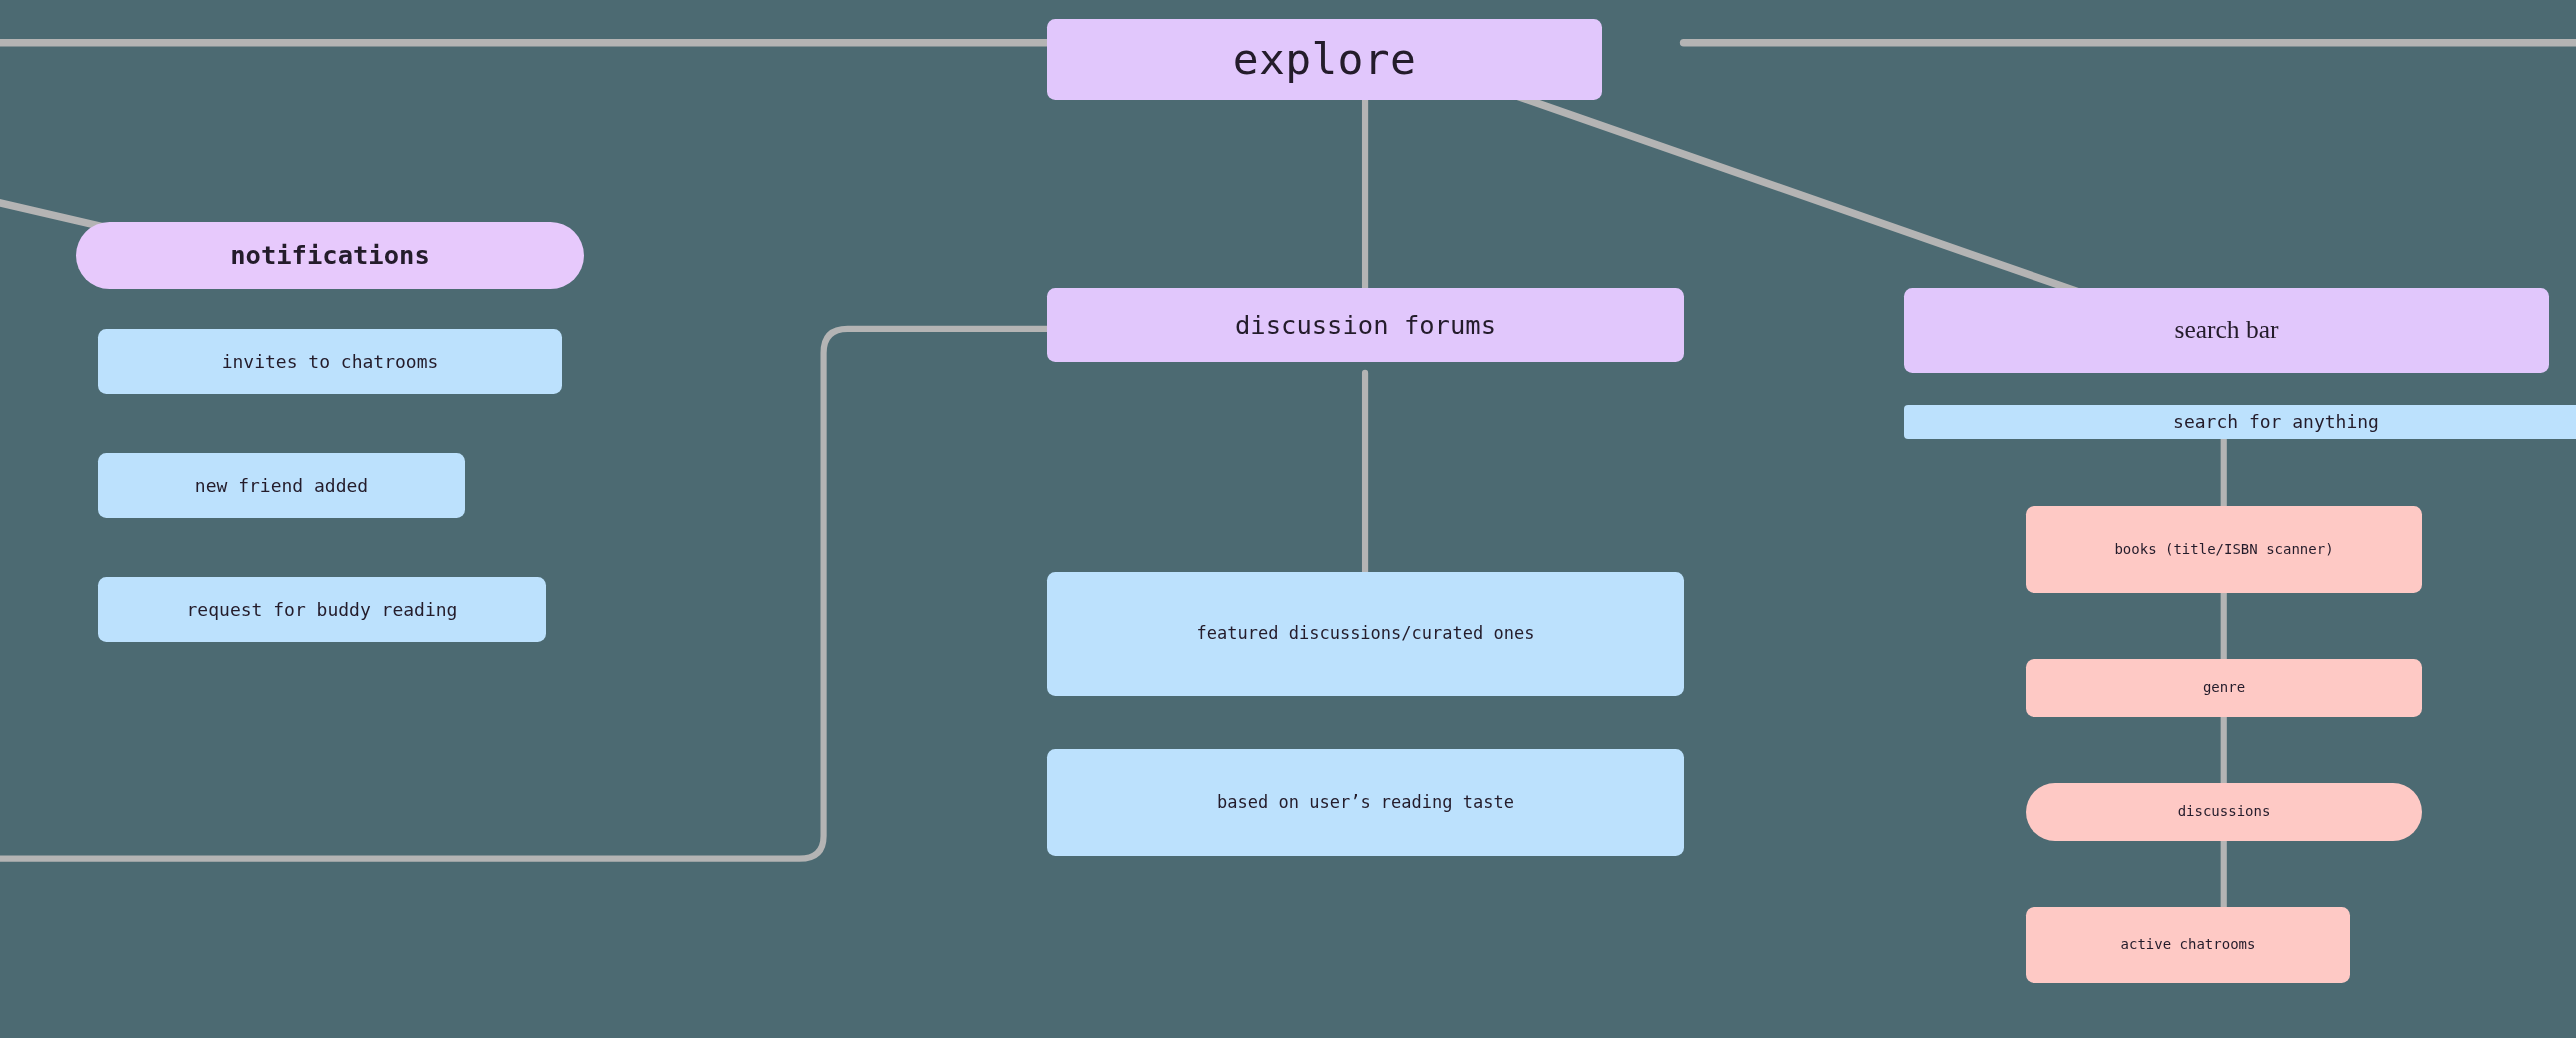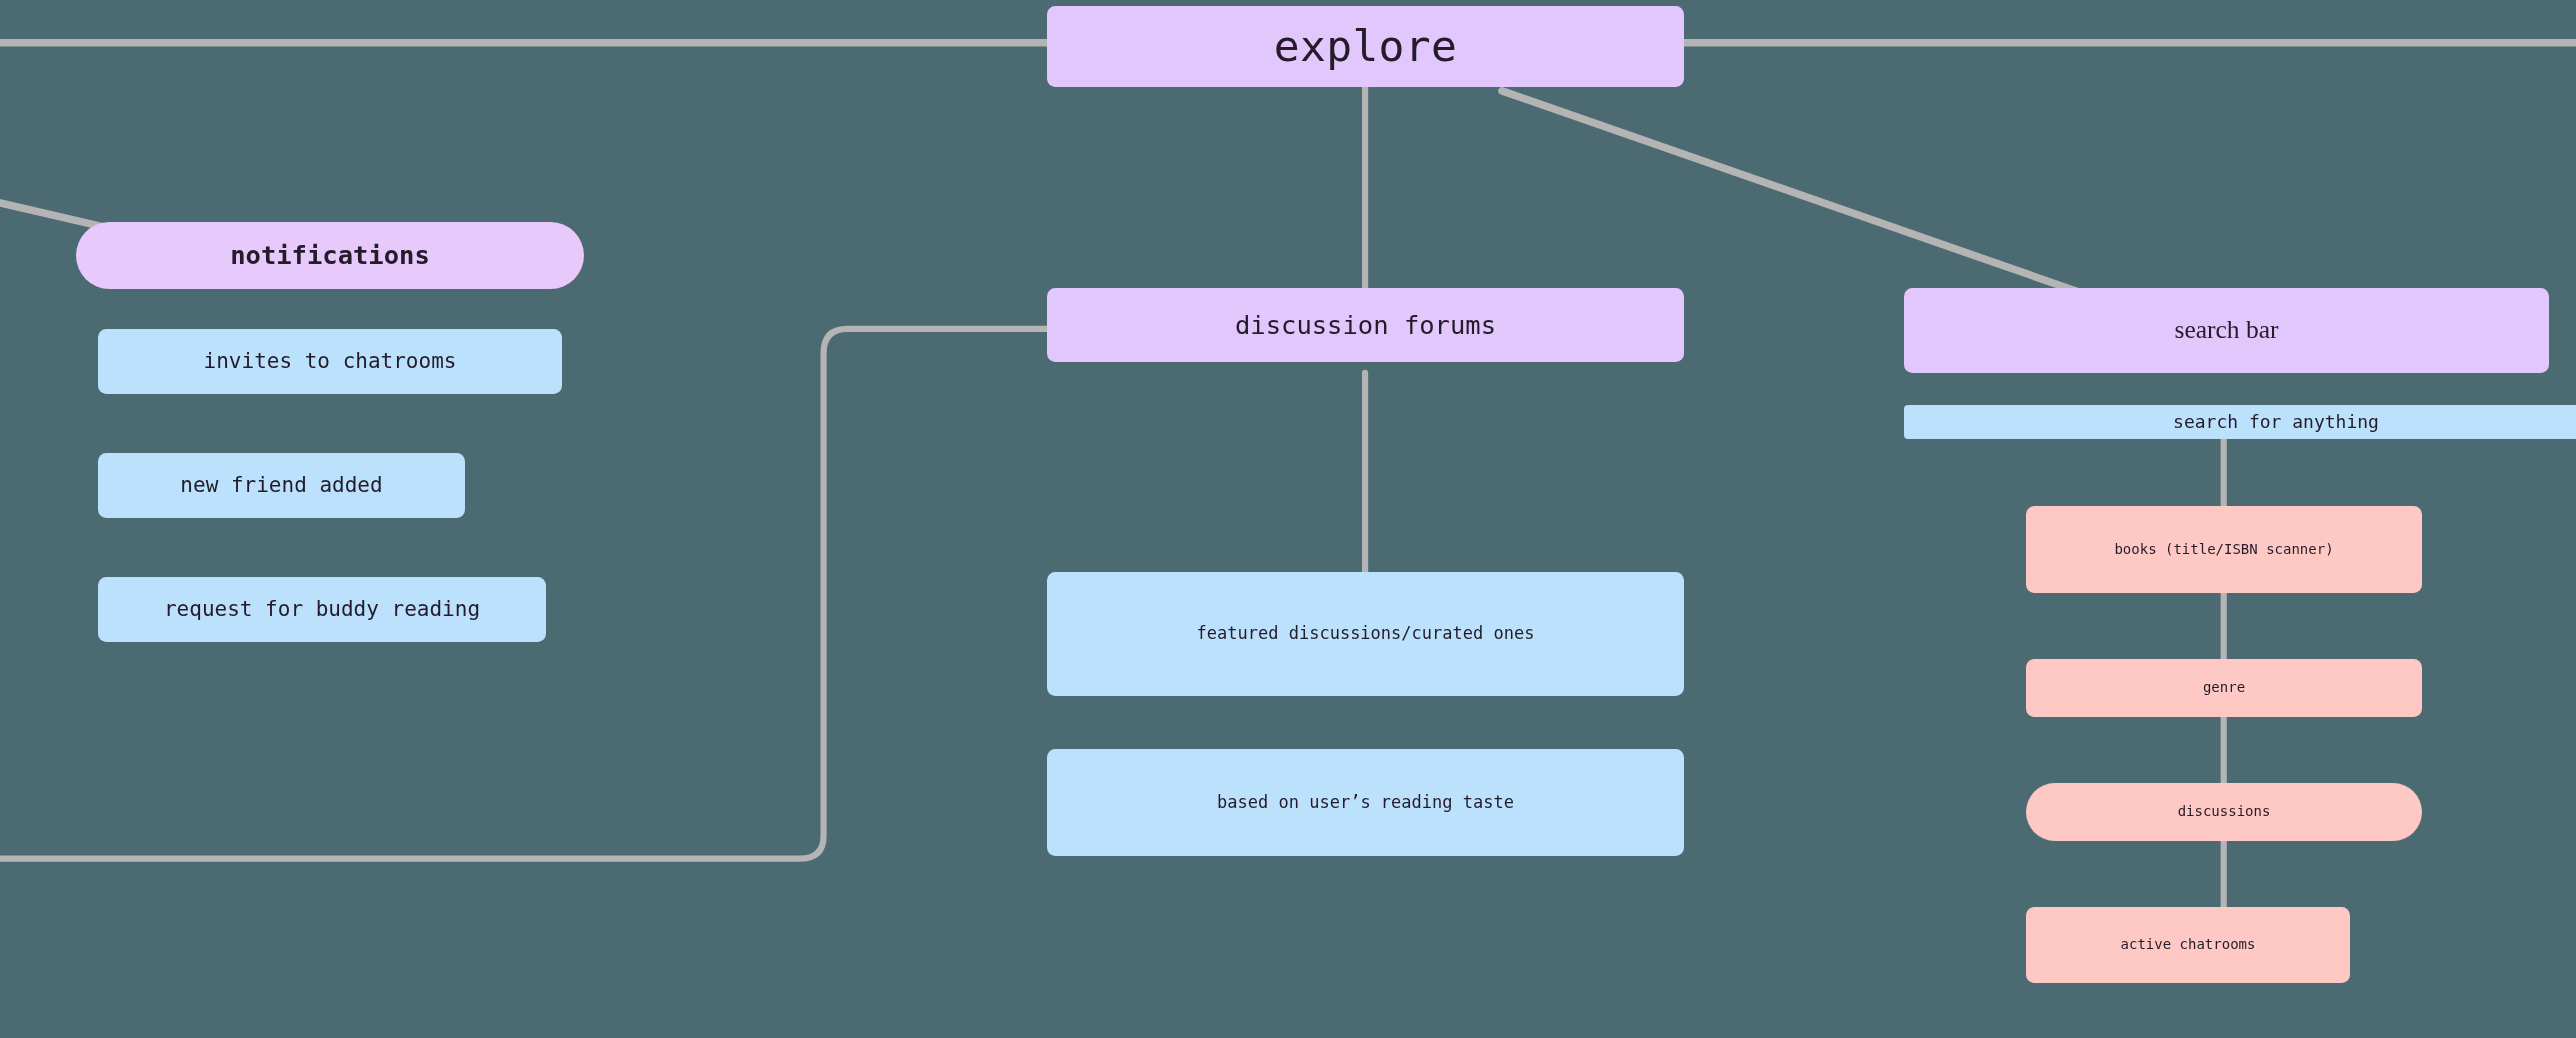--- a/index.html
+++ b/index.html
@@ -47,21 +47,21 @@
     font-size: 25.5px;
   }
   .node.pill {
     background: #e7c9fc;
     border-radius: 687px;
     font-size: 25.5px;
     font-weight: bold;
   }
   .node.leaf-blue {
     background: #bce1fd;
-    font-size: 21px;
+    font-size: 18px;
   }
   .node.leaf-blue.big {
     font-size: 17px;
   }
   .node.input-blue {
     background: #bce1fd;
     font-size: 18px;
     border-radius: 4.1px;
   }
   .node.leaf-pink {
@@ -91,21 +91,21 @@
 
     <path d="M 3232 637 L 3232 735" stroke="#b4b4b4" stroke-width="9" fill="none" stroke-linecap="round"></path>
 
     <path d="M 3232 862 L 3232 958" stroke="#b4b4b4" stroke-width="9" fill="none" stroke-linecap="round"></path>
 
     <path d="M 3232 1042 L 3232 1138" stroke="#b4b4b4" stroke-width="9" fill="none" stroke-linecap="round"></path>
 
     <path d="M 3232 1222 L 3232 1318" stroke="#b4b4b4" stroke-width="9" fill="none" stroke-linecap="round"></path>
   </svg>
 
-  <div class="node root" style="left:1047px; top:6px; width:637px; height:81px;">
+  <div class="node root" style="left:1047px; top:19px; width:555px; height:81px;">
     <span>explore</span>
   </div>
 
   <div class="node pill" style="left:76px; top:222px; width:508px; height:67px;">
     <span>notifications</span>
   </div>
 
   <div class="node leaf-blue" style="left:98px; top:329px; width:464px; height:65px;">
     <span>invites to chatrooms</span>
   </div>

